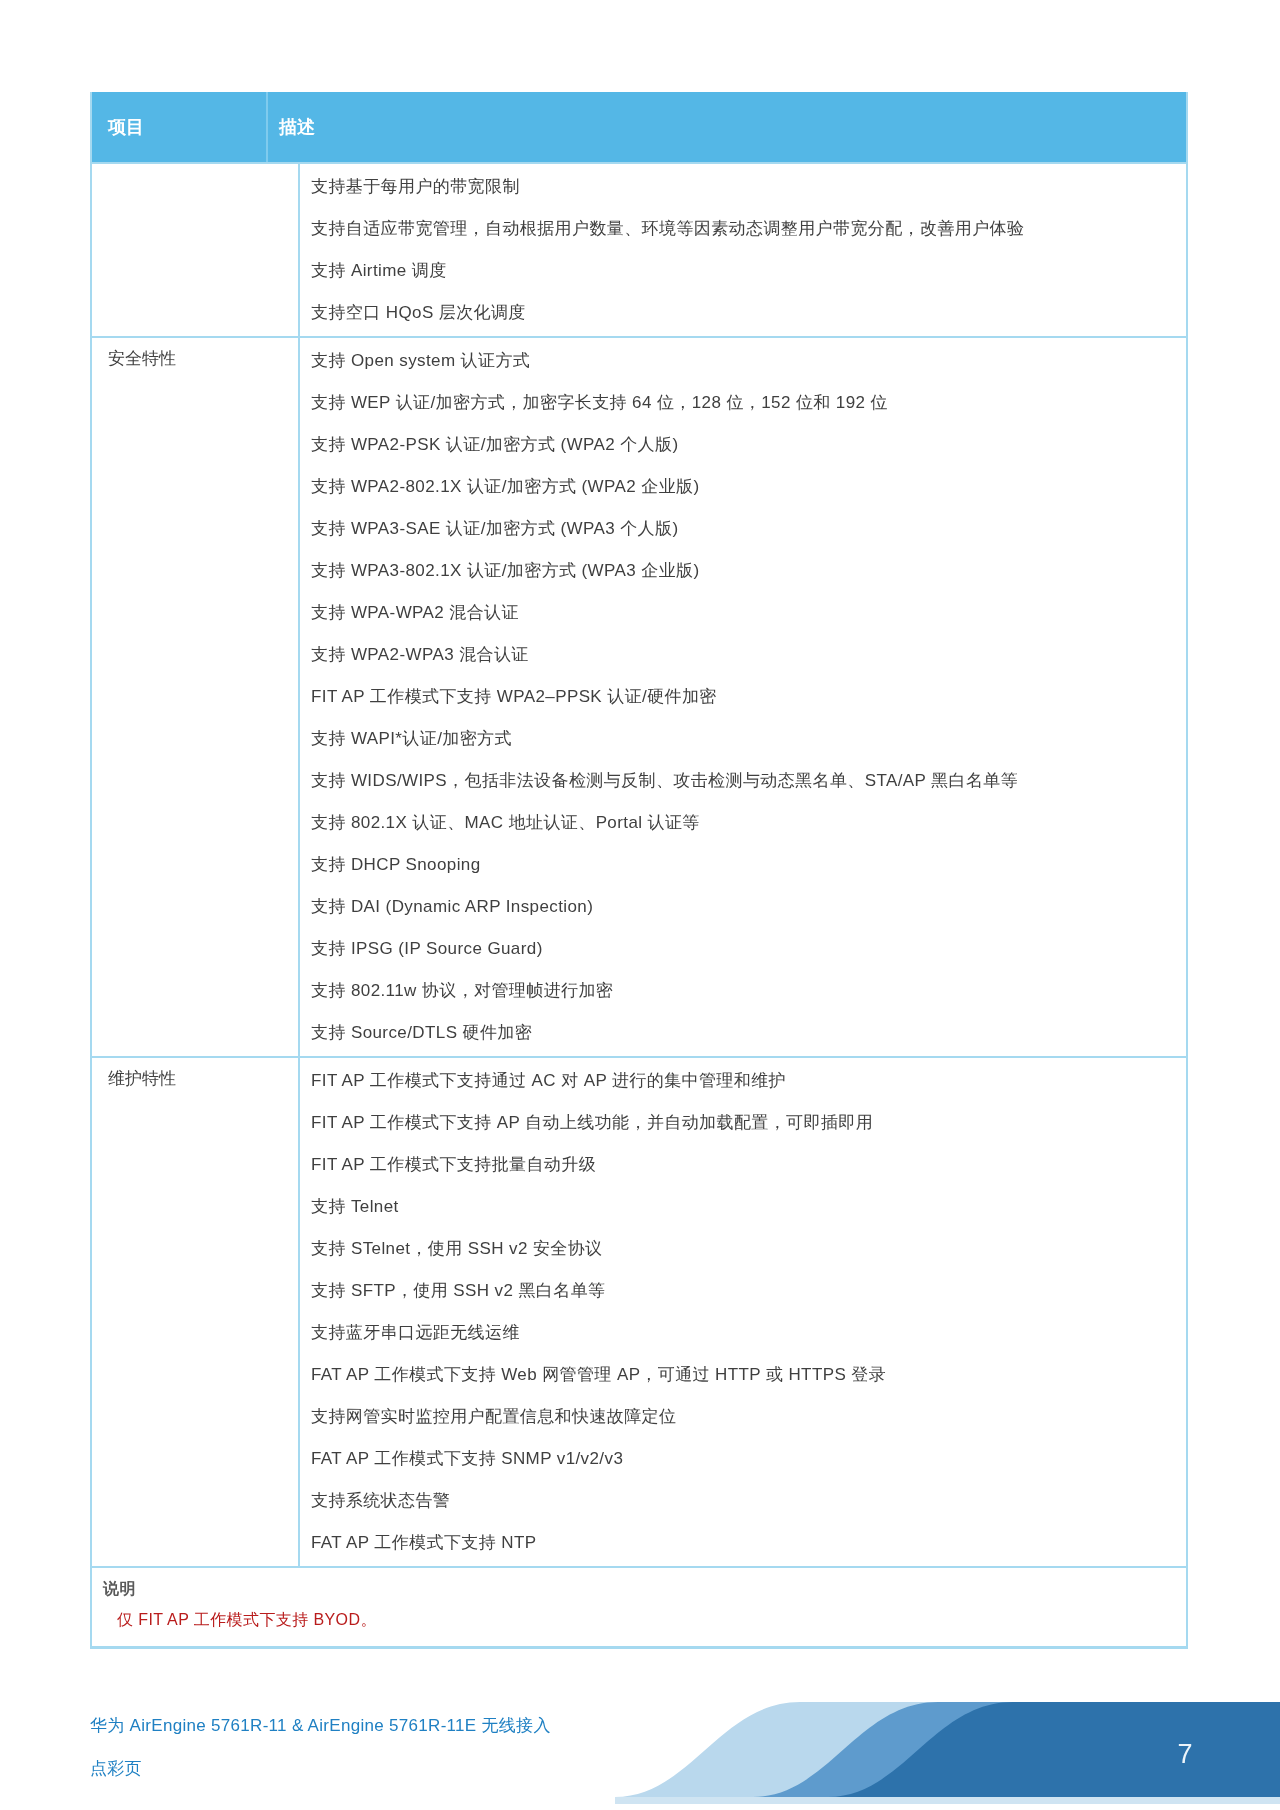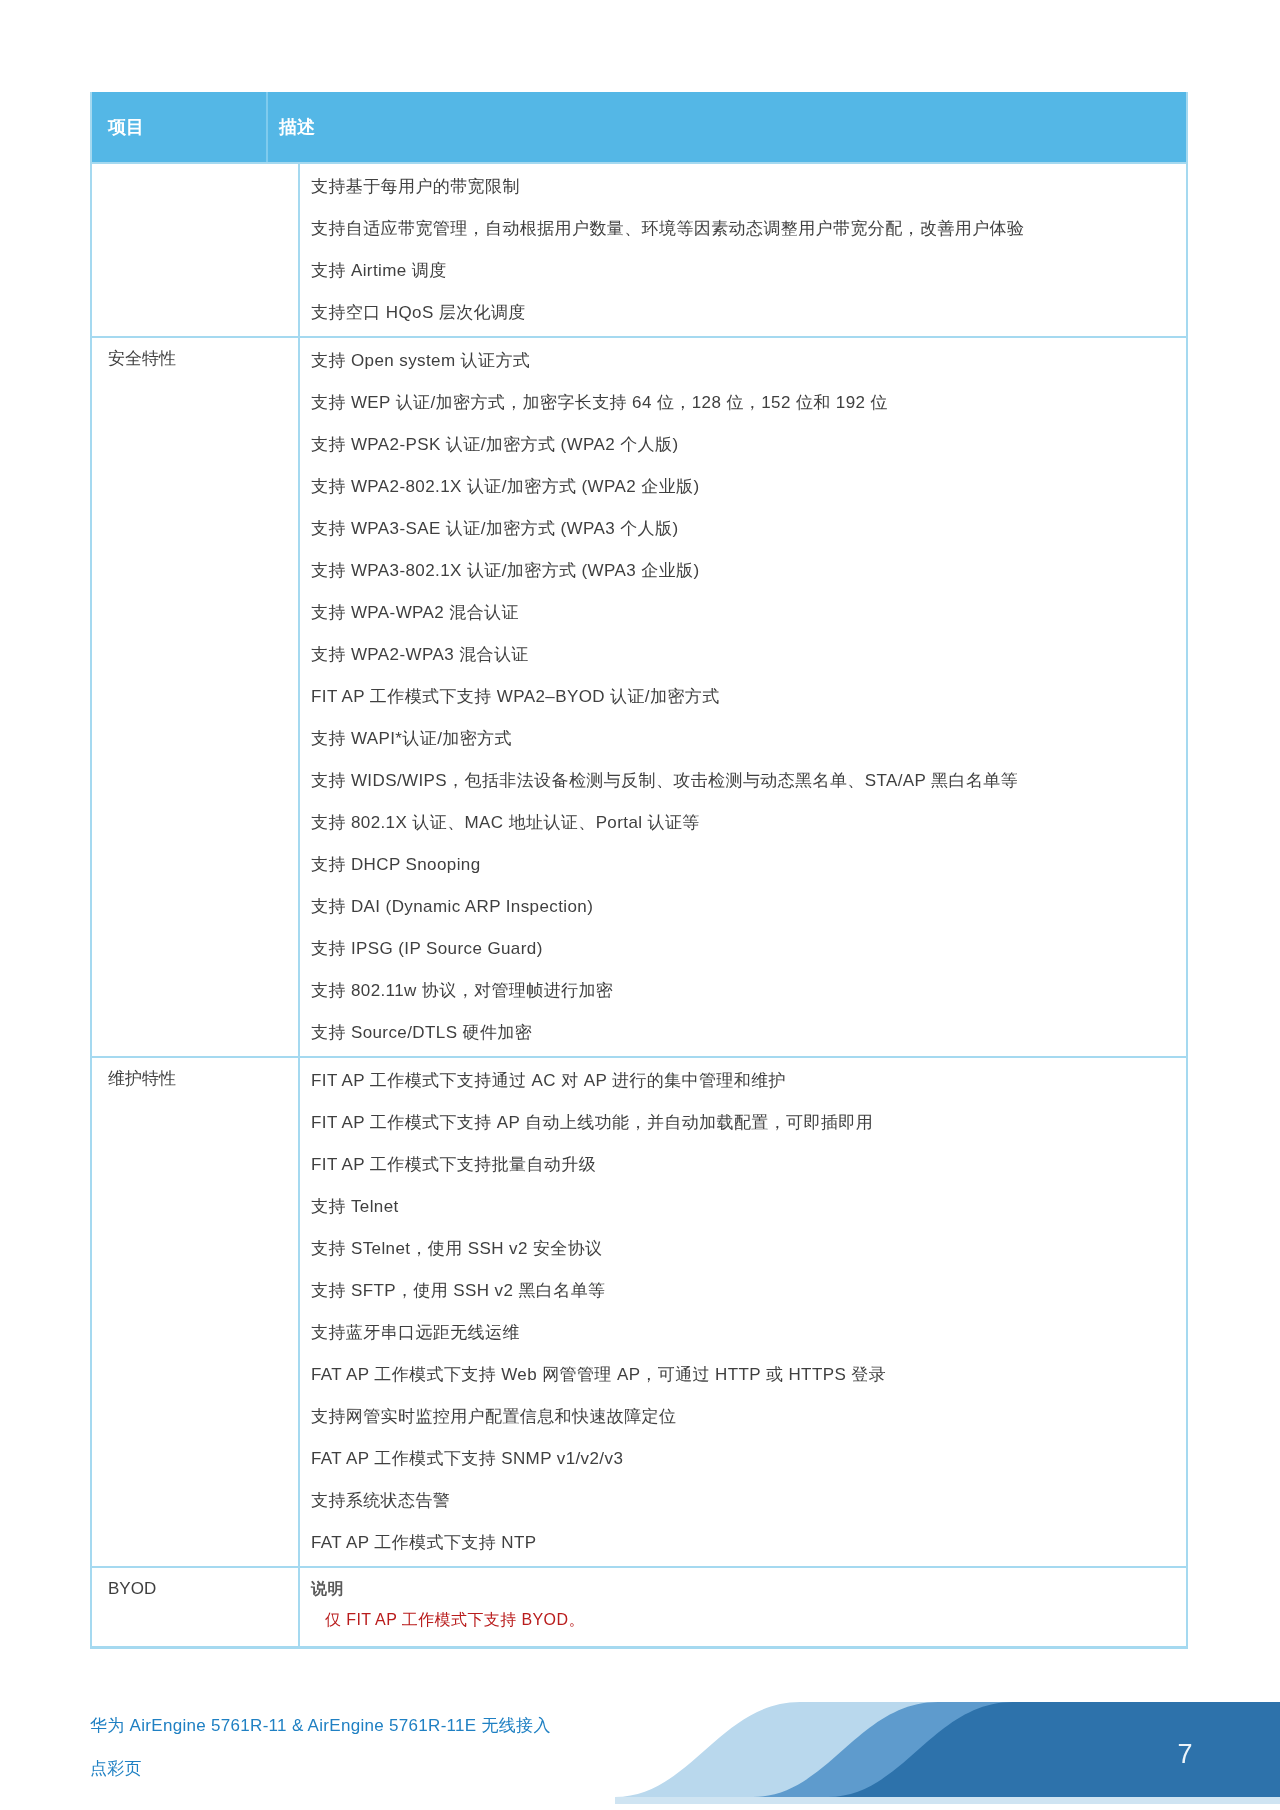--- a/index.html
+++ b/index.html
@@ -61,21 +61,21 @@
         <div>
 
         <div class="line">支持 Open system 认证方式</div>
             <div class="line">支持 WEP 认证/加密方式，加密字长支持 64 位，128 位，152 位和 192 位</div>
             <div class="line">支持 WPA2-PSK 认证/加密方式 (WPA2 个人版)</div>
             <div class="line">支持 WPA2-802.1X 认证/加密方式 (WPA2 企业版)</div>
             <div class="line">支持 WPA3-SAE 认证/加密方式 (WPA3 个人版)</div>
             <div class="line">支持 WPA3-802.1X 认证/加密方式 (WPA3 企业版)</div>
             <div class="line">支持 WPA-WPA2 混合认证</div>
             <div class="line">支持 WPA2-WPA3 混合认证</div>
-            <div class="line">FIT AP 工作模式下支持 WPA2–BYOD 认证/加密方式</div>
+            <div class="line">FIT AP 工作模式下支持 WPA2–PPSK 认证/硬件加密</div>
             <div class="line">支持 WAPI*认证/加密方式</div>
             <div class="line">支持 WIDS/WIPS，包括非法设备检测与反制、攻击检测与动态黑名单、STA/AP 黑白名单等</div>
             <div class="line">支持 802.1X 认证、MAC 地址认证、Portal 认证等</div>
             <div class="line">支持 DHCP Snooping</div>
             <div class="line">支持 DAI (Dynamic ARP Inspection)</div>
             <div class="line">支持 IPSG (IP Source Guard)</div>
             <div class="line">支持 802.11w 协议，对管理帧进行加密</div>
             <div class="line">支持 Source/DTLS 硬件加密</div>
           </div>
       </div>
@@ -96,21 +96,20 @@
             <div class="line">支持网管实时监控用户配置信息和快速故障定位</div>
             <div class="line">FAT AP 工作模式下支持 SNMP v1/v2/v3</div>
             <div class="line">支持系统状态告警</div>
             <div class="line">FAT AP 工作模式下支持 NTP</div>
           </div>
       </div>
     </div>
     </div>
 
   <div class="trow">
-    <div class="td-item">BYOD</div>
     <div class="td-desc-note">
       <div class="note-title">说明</div>
       <div class="note-text">仅 FIT AP 工作模式下支持 BYOD。</div>
     </div>
   </div>
 </div>
 
 <div class="footer-text">
   <div>华为 AirEngine 5761R-11 &amp; AirEngine 5761R-11E 无线接入</div>
   <div>点彩页</div>

